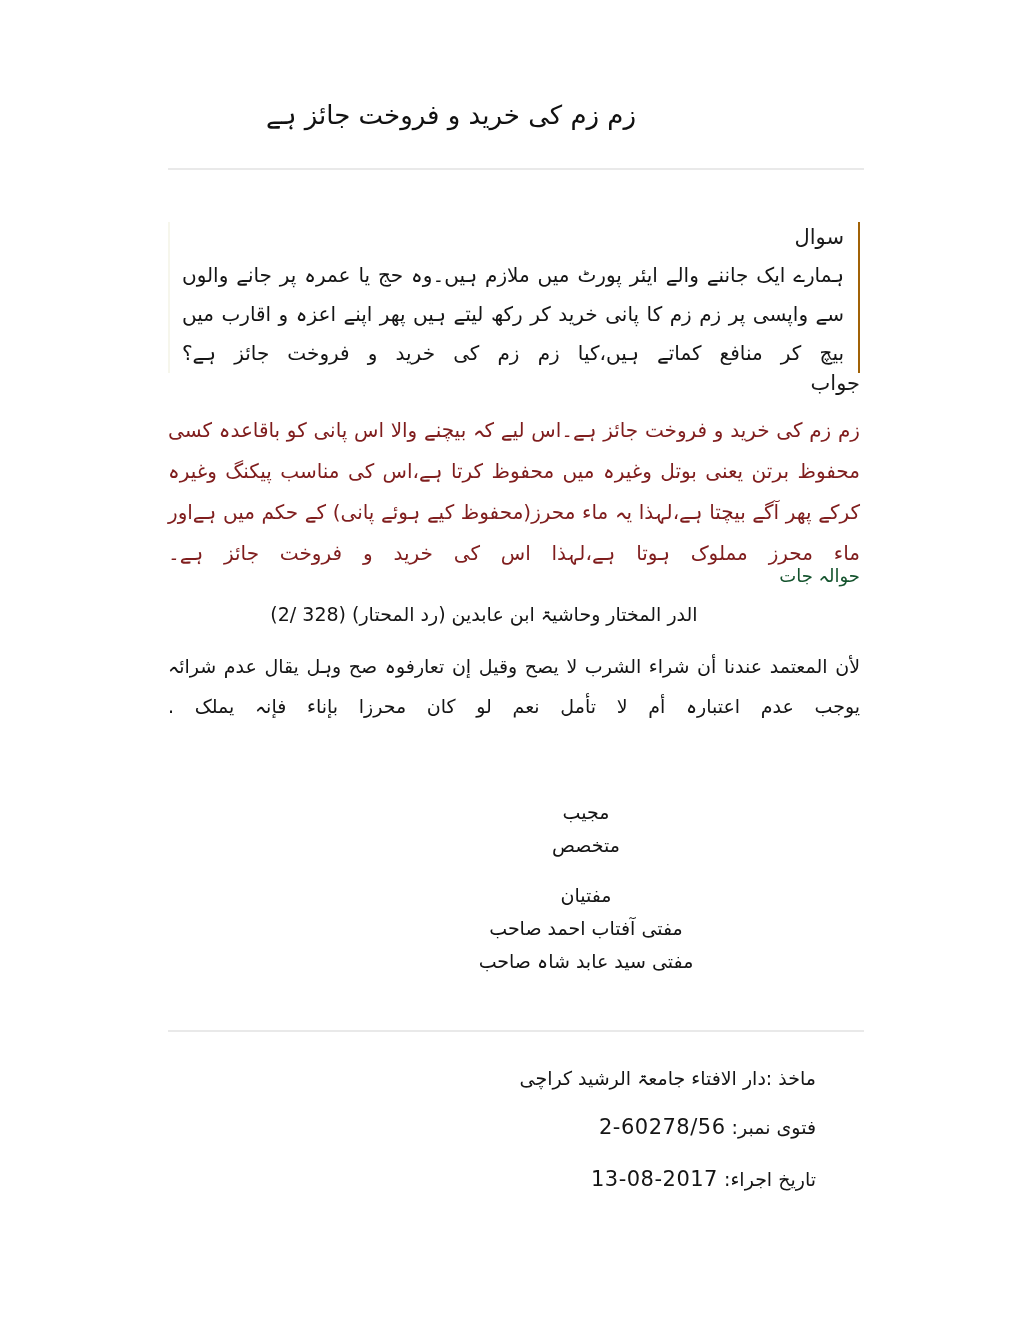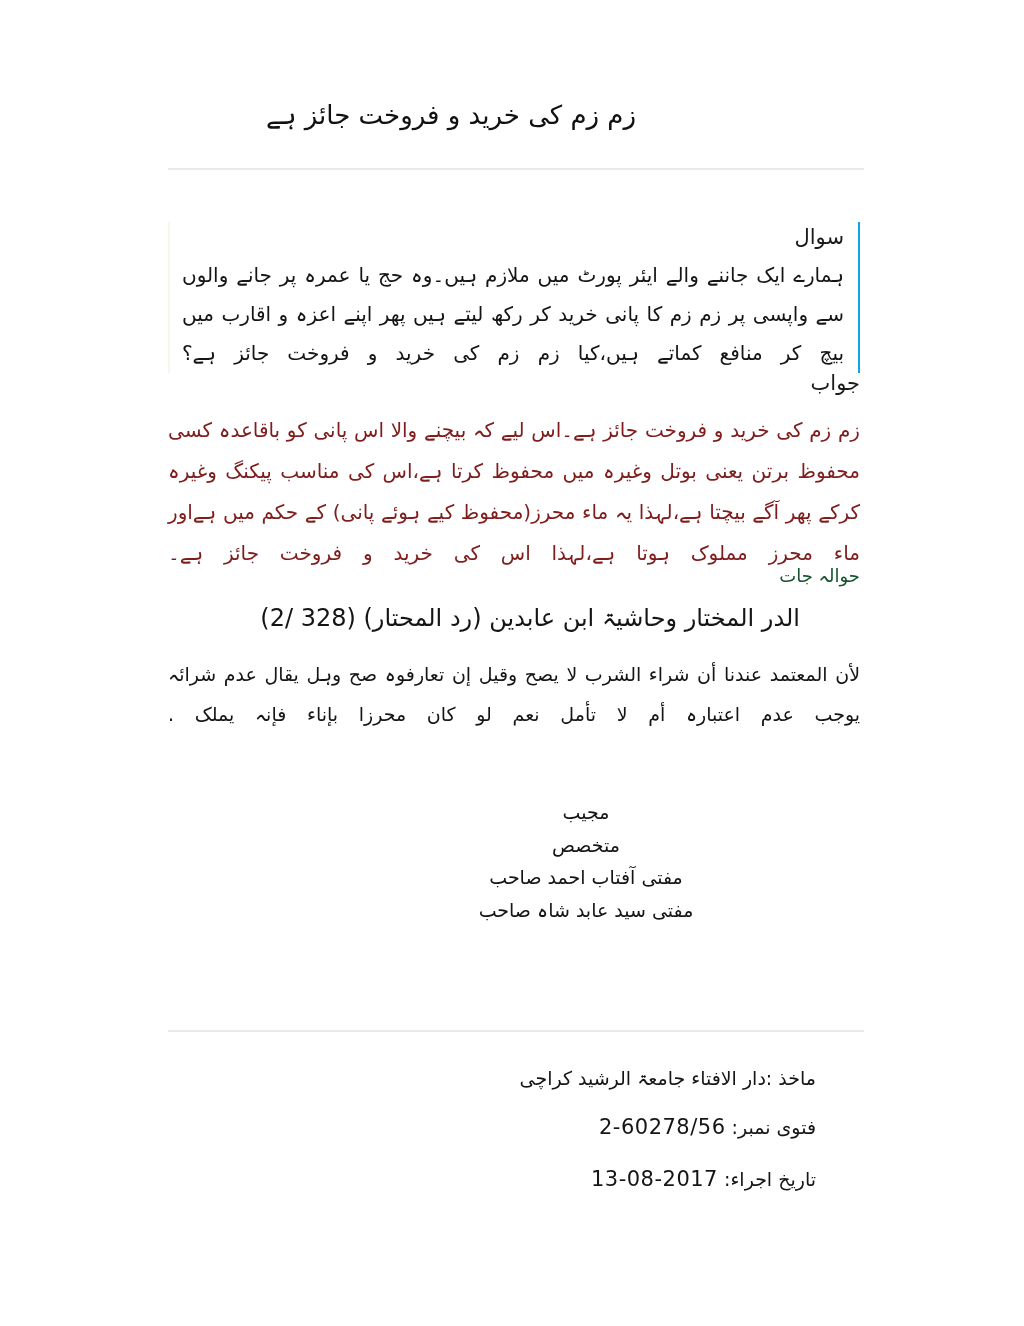--- a/index.html
+++ b/index.html
@@ -55,21 +55,21 @@
   .rule-top { top: 168px; }
   .rule-bottom { top: 1030px; }
 
   
   .question-block {
     position: absolute;
     top: 222px;
     left: 96px;
     right: 92px;
     padding: 0 14px 0 12px;
-    border-right: 2px solid #0ea5e9;
+    border-right: 2px solid #a16207;
     border-left: 2px solid #f6f6ec;
     box-sizing: border-box;
   }
   .q-heading {
     font-size: 21px;
     line-height: 1.45;
     color: #1a1a1a;
     margin: 0 0 4px 0;
   }
   .q-body {
@@ -110,24 +110,25 @@
     left: 96px;
     right: 92px;
   }
   .refs-heading {
     font-size: 18px;
     line-height: 1.5;
     color: #14532d;
     margin: 0 0 10px 0;
   }
   .refs-citation {
-    font-size: 24px;
+    font-size: 19px;
     line-height: 1.6;
     color: #151515;
     margin: 0 0 18px 0;
+    text-align: center;
     padding-right: 60px;
   }
   .refs-quote {
     font-size: 19px;
     line-height: 2.1;
     color: #151515;
     margin: 0;
     text-align: justify;
     text-align-last: justify;
   }
@@ -200,20 +201,21 @@
 
   <div class="refs-block">
     <div class="refs-heading rtl">حوالہ جات</div>
     <p class="refs-citation rtl">الدر المختار وحاشیۃ ابن عابدین (رد المحتار) (328 /2)</p>
     <p class="refs-quote rtl">لأن المعتمد عندنا أن شراء الشرب لا یصح وقیل إن تعارفوہ صح وہل یقال عدم شرائہ یوجب عدم اعتبارہ أم لا تأمل نعم لو کان محرزا بإناء فإنہ یملک .</p>
   </div>
 
   <div class="sign-block">
     <p class="sign-line rtl">مجیب</p>
     <p class="sign-line rtl">متخصص</p>
+    <p class="sign-line rtl gap">مفتیان</p>
     <p class="sign-line rtl">مفتی آفتاب احمد صاحب</p>
     <p class="sign-line rtl">مفتی سید عابد شاہ صاحب</p>
   </div>
 
   <div class="rule rule-bottom"></div>
 
   <div class="footer-block">
     <p class="footer-line rtl"><span>ماخذ :</span><span>دار الافتاء جامعۃ الرشید کراچی</span></p>
     <p class="footer-line rtl"><span>فتوی نمبر:</span>
       <span class="val">2-60278/56</span></p>

